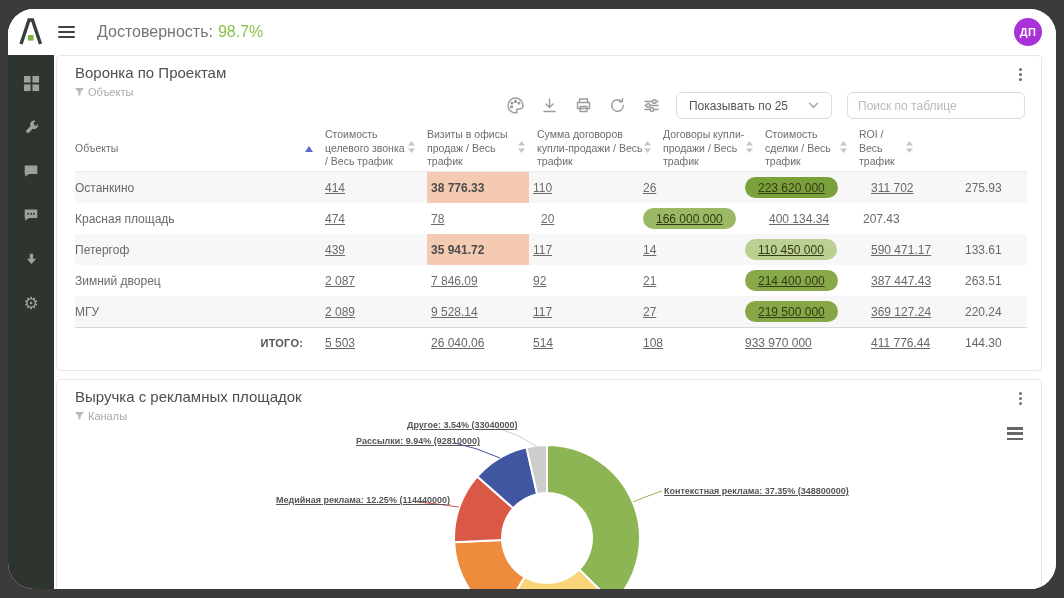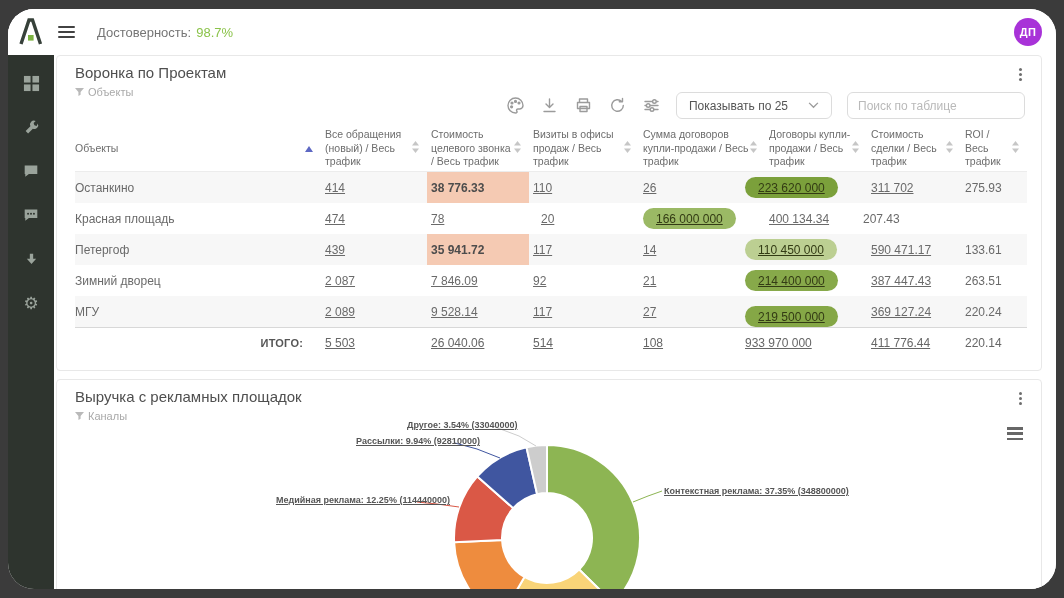--- a/index.html
+++ b/index.html
@@ -9,21 +9,21 @@
           border-radius:26px;overflow:hidden;}
 
   
   .topbar{position:absolute;left:0;top:0;right:0;height:46px;background:#fff;}
   .logo{position:absolute;left:0;top:0;width:46px;height:46px;background:#fff;display:flex;
         align-items:center;justify-content:center;}
   .hamburger{position:absolute;left:50px;top:13px;width:20px;height:20px;display:flex;
              flex-direction:column;justify-content:center;gap:3px;cursor:pointer;}
   .hamburger i{display:block;height:2px;width:17px;background:#424242;border-radius:1px;}
   .confidence{position:absolute;left:89px;top:0;height:46px;display:flex;align-items:center;
-              gap:5px;font-size:13px;color:#757575;}
+              gap:5px;font-size:16px;color:#757575;}
   .confidence .val{color:#8bc34a;}
   .avatar{position:absolute;right:14px;top:9px;width:28px;height:28px;border-radius:50%;
           color:#fff;font-size:11px;font-weight:bold;display:flex;align-items:center;
           justify-content:center;letter-spacing:.3px;cursor:pointer;background:#a832d8;}
 
   
   .sidebar{position:absolute;left:0;top:46px;bottom:0;width:46px;background:#2e342e;
            display:flex;flex-direction:column;align-items:center;padding-top:19px;gap:26px;}
   .sico{width:18px;height:18px;display:flex;align-items:center;justify-content:center;cursor:pointer;}
   .sico svg{fill:#9aa39b;}
@@ -202,27 +202,20 @@
         </div>
 
         <div class="tbl">
             <div class="thead">
               <div class="th th0" style="width: 246px;">
                 <div class="lab">Объекты</div>
                 <span><svg width="8" height="6" viewBox="0 0 8 6">
                     <path d="M4 0L8 6H0Z" fill="#5d68c3"></path>
                   </svg></span>
               </div>
-              <div class="th" style="width: 106px;">
-                <div class="lab">Все обращения (новый) / Весь трафик</div>
-                <span><svg width="7" height="12" viewBox="0 0 7 12">
-                    <path d="M3.5 0L7 4.4H0Z" fill="#c6c6c6"></path>
-                    <path d="M3.5 12L0 7.6H7Z" fill="#c6c6c6"></path>
-                  </svg></span>
-              </div>
               <div class="th" style="width: 102px;">
                 <div class="lab">Стоимость целевого звонка / Весь трафик</div>
                 <span><svg width="7" height="12" viewBox="0 0 7 12">
                     <path d="M3.5 0L7 4.4H0Z" fill="#c6c6c6"></path>
                     <path d="M3.5 12L0 7.6H7Z" fill="#c6c6c6"></path>
                   </svg></span>
               </div>
               <div class="th" style="width: 110px;">
                 <div class="lab">Визиты в офисы продаж / Весь трафик</div>
                 <span><svg width="7" height="12" viewBox="0 0 7 12">
@@ -306,36 +299,36 @@
                 </div>
                 <div class="td lnk" style="width: 94px;">387 447.43</div>
                 <div class="td" style="width: 66px;">263.51</div>
               </div>
               <div class="tr">
                 <div class="td td0" style="width: 246px;">МГУ</div>
                 <div class="td lnk" style="width: 106px;">2 089</div>
                 <div class="td lnk" style="width: 102px;">9 528.14</div>
                 <div class="td lnk" style="width: 110px;">117</div>
                 <div class="td lnk" style="width: 102px;">27</div>
-                <div class="td" style="width: 126px; align-items: flex-end;">
+                <div class="td" style="width: 126px;">
                   <div class="pill lnk" style="background: rgb(133, 167, 70);">219 500 000</div>
                 </div>
                 <div class="td lnk" style="width: 94px;">369 127.24</div>
                 <div class="td" style="width: 66px;">220.24</div>
               </div>
             </div>
             <div class="totals">
               <div class="td t0" style="width: 246px;">ИТОГО:</div>
               <div class="td lnk" style="width: 106px; text-align: right;">5 503</div>
               <div class="td lnk" style="width: 102px;">26 040.06</div>
               <div class="td lnk" style="width: 110px;">514</div>
               <div class="td lnk" style="width: 102px;">108</div>
               <div class="td lnk" style="width: 126px;">933 970 000</div>
               <div class="td lnk" style="width: 94px;">411 776.44</div>
-              <div class="td" style="width: 66px;">220.14</div>
+              <div class="td" style="width: 66px;">144.30</div>
             </div>
           </div>
       </section>
 
       <section class="card card2">
         <div class="card-title">Выручка с рекламных площадок</div>
         <div class="card-filter">
           <svg width="9" height="9" viewBox="0 0 10 10">
             <path d="M0 0h10L6.2 4.4v3.2L3.8 9V4.4z" fill="#b9b9b9"></path>
           </svg>

